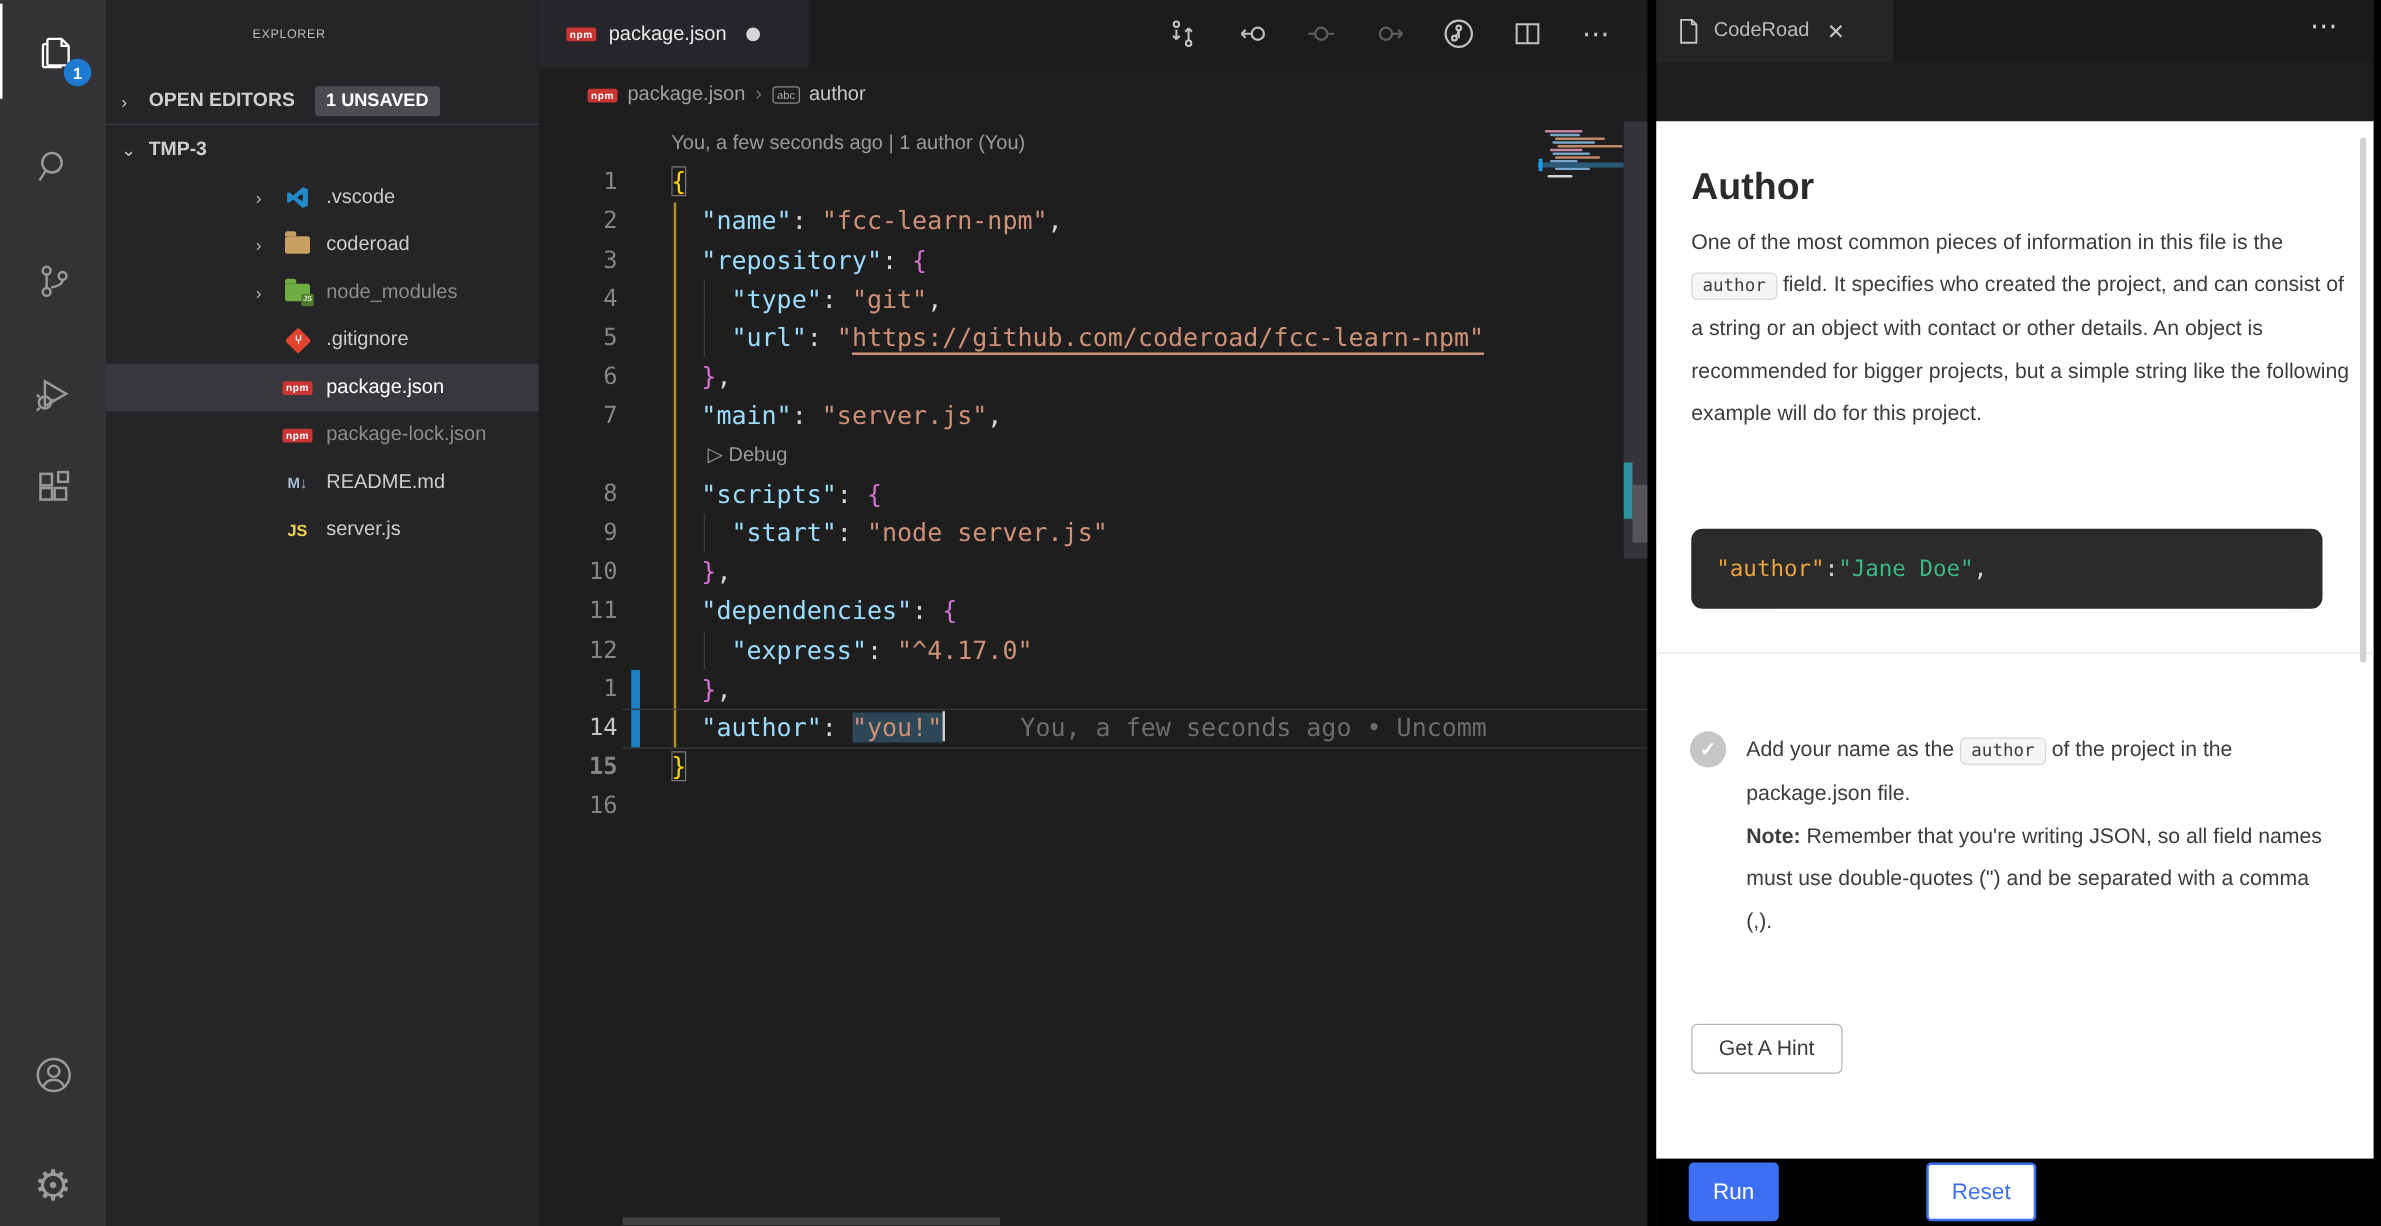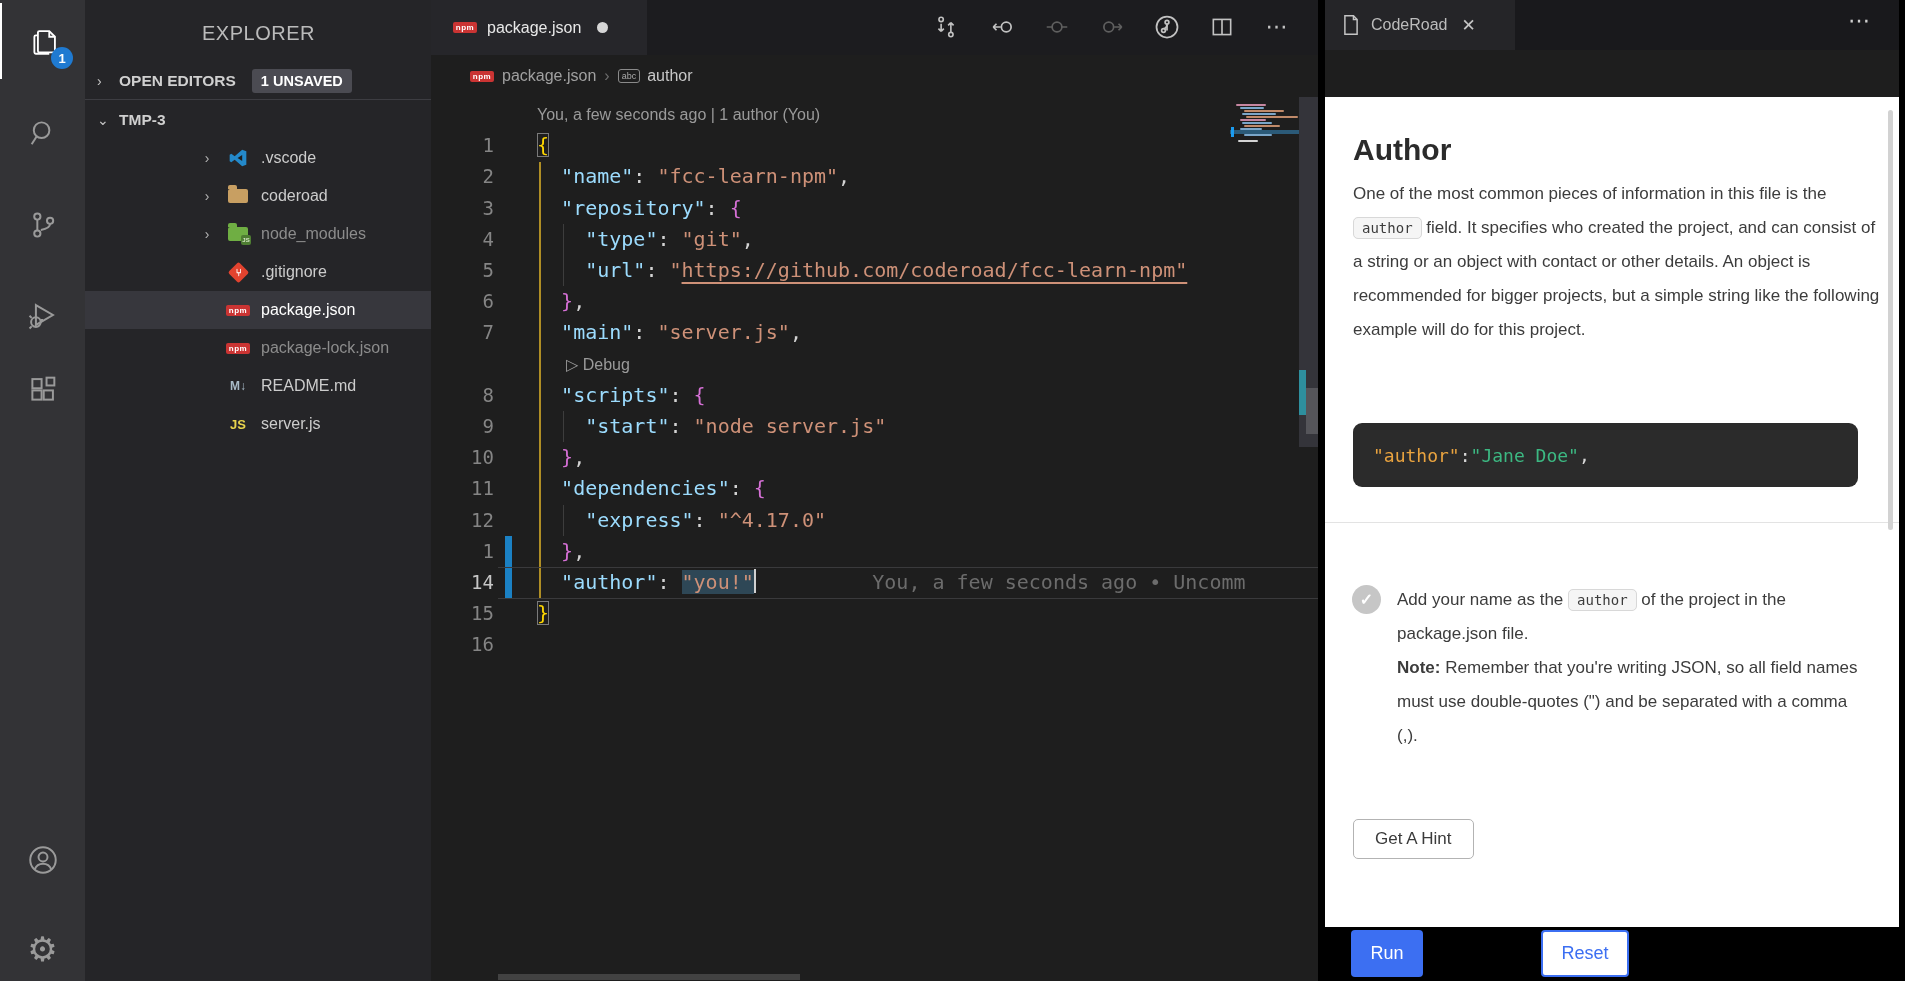--- a/index.html
+++ b/index.html
@@ -7,21 +7,21 @@
     font-family:"Liberation Sans",sans-serif;background:#1e1e1e;}
   .abs{position:absolute;}
   
   #activitybar{left:0;top:0;width:85px;height:981px;background:#333336;}
   .act-item{position:absolute;left:0;width:85px;height:76px;display:flex;align-items:center;justify-content:center;color:#9a9a9a;cursor:pointer;}
   .act-item.active{color:#fff;border-left:2px solid #fff;}
   .act-item svg{display:block;}
   .act-badge{position:absolute;right:14px;bottom:10px;min-width:22px;height:22px;border-radius:11px;background:#1f7ad1;color:#fff;font-size:13px;font-weight:bold;display:flex;align-items:center;justify-content:center;}
   
   #sidebar{left:85px;top:0;width:346px;height:981px;background:#252528;color:#cccccc;}
-  #explorer-title{left:117px;top:22px;font-size:20px;letter-spacing:.5px;color:#bbbbbb;}
+  #explorer-title{left:117px;top:22px;font-size:10px;letter-spacing:.5px;color:#bbbbbb;}
   #explorer-more{left:370px;top:14px;font-size:22px;color:#cfcfcf;cursor:pointer;}
   .sect-row{position:absolute;left:0;width:346px;height:38px;display:flex;align-items:center;cursor:pointer;}
   .sect-chev{width:14px;margin-left:12px;margin-right:8px;color:#c5c5c5;font-size:14px;}
   .sect-label{font-weight:bold;font-size:15.5px;color:#d0d0d0;}
   #unsaved-badge{margin-left:16px;background:#4b4b52;color:#fff;font-size:14.5px;font-weight:bold;padding:4px 9px;border-radius:3px;}
   #open-editors-divider{left:85px;top:99px;width:346px;height:1px;background:#3d3d42;}
   .tree-row{position:absolute;left:0;width:346px;height:38px;display:flex;align-items:center;font-size:16px;color:#cccccc;cursor:pointer;}
   .tree-row.dim{color:#8c8c8c;}
   .tree-row.selected{background:#37373d;color:#ffffff;}
   .tw-chev{position:absolute;left:114px;width:16px;color:#b5b5b5;font-size:14px;text-align:center;}
@@ -45,21 +45,21 @@
   .abc-box{border:1px solid #8a8a8a;border-radius:3px;color:#a9a9a9;font-size:9px;padding:1px 3px;margin-right:7px;}
   
   .gut-num{position:absolute;left:431px;width:63px;height:31px;text-align:right;color:#858585;font-family:"DejaVu Sans Mono",monospace;font-size:19px;line-height:31px;}
   .gut-num.cur{color:#c6c6c6;}
   .code-row{position:absolute;left:537px;width:781px;height:31px;font-family:"DejaVu Sans Mono",monospace;font-size:20px;line-height:31px;white-space:pre;overflow:hidden;cursor:text;}
   .tk-p{color:#d4d4d4;} .tk-k{color:#9cdcfe;} .tk-s{color:#ce9178;} .tk-m{color:#d670d6;}
   .tk-gx{color:#ffd700;outline:1px solid #7a7a7a;outline-offset:-1px;}
   .tk-u{color:#ce9178;text-decoration:underline;text-underline-offset:5px;}
   .tk-sel{color:#ce9178;background:#2e4756;}
   .tk-cur{display:inline-block;width:2.5px;height:24px;background:#d0d0d0;vertical-align:-4px;}
-  .tk-blame{color:#6c6c6c;margin-left:116px;}
+  .tk-blame{color:#6c6c6c;margin-left:60px;}
   .lens{position:absolute;left:537px;height:31px;line-height:31px;color:#9a9a9a;font-size:16px;font-family:"Liberation Sans",sans-serif;cursor:pointer;white-space:nowrap;}
   .mod-bar{position:absolute;left:505px;width:7px;background:#1b81c4;}
   .cl-border{position:absolute;left:498px;width:820px;height:1px;background:#3a3a3c;}
   .guide-gold{position:absolute;left:539px;width:1.5px;background:#c9a227;opacity:.85;}
   .guide-gray{position:absolute;left:563px;width:1px;background:#3d3d3d;}
   
   #minimap{left:1230px;top:97px;width:69px;height:500px;}
   .mm-line{position:absolute;height:2px;border-radius:1px;}
   #mm-curline{left:1230px;top:130px;width:69px;height:4px;background:#2b5a78;}
   #mm-modbar{left:1231px;top:127px;width:3px;height:10px;background:#1b9cf0;}
@@ -333,21 +333,21 @@
       <div class="code-row" style="top: 473.4px;"><span class="tk-p">  </span><span class="tk-k">"dependencies"</span><span class="tk-p">: </span><span class="tk-m">{</span></div>
       <div class="gut-num" style="top: 504.6px;">12</div>
       <div class="guide-gray" style="top: 504.6px; height: 31.2px;"></div>
       <div class="code-row" style="top: 504.6px;"><span class="tk-p">    </span><span class="tk-k">"express"</span><span class="tk-p">: </span><span class="tk-s">"^4.17.0"</span></div>
       <div class="gut-num" style="top: 535.8px;">1</div>
       <div class="mod-bar" style="top: 535.8px; height: 31.2px;"></div>
       <div class="code-row" style="top: 535.8px;"><span class="tk-p">  </span><span class="tk-m">}</span><span class="tk-p">,</span></div>
       <div class="gut-num cur" style="top: 567px;">14</div>
       <div class="mod-bar" style="top: 567px; height: 31.2px;"></div>
       <div class="code-row" style="top: 567px;"><span class="tk-p">  </span><span class="tk-k">"author"</span><span class="tk-p">: </span><span class="tk-sel">"you!"</span><span class="tk-cur"></span><span class="tk-blame">You, a few seconds ago • Uncomm</span></div>
-      <div class="gut-num" style="top: 598.2px;">15</div>
+      <div class="gut-num" style="top: 598.2px; font-weight: bold;">15</div>
       <div class="code-row" style="top: 598.2px;"><span class="tk-gx">}</span></div>
       <div class="gut-num" style="top: 629.4px;">16</div>
       <div class="code-row" style="top: 629.4px;"></div>
     </div>
 
   <div class="abs guide-gold" style="top:162px;height:436px;"></div>
 
   <div class="abs cl-border" style="top:567px;"></div>
   <div class="abs cl-border" style="top:598px;"></div>
 

